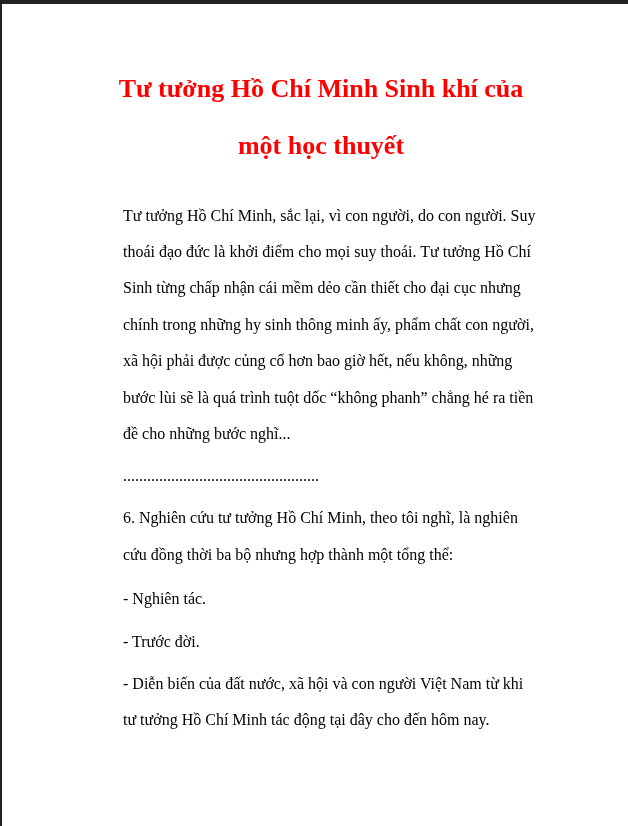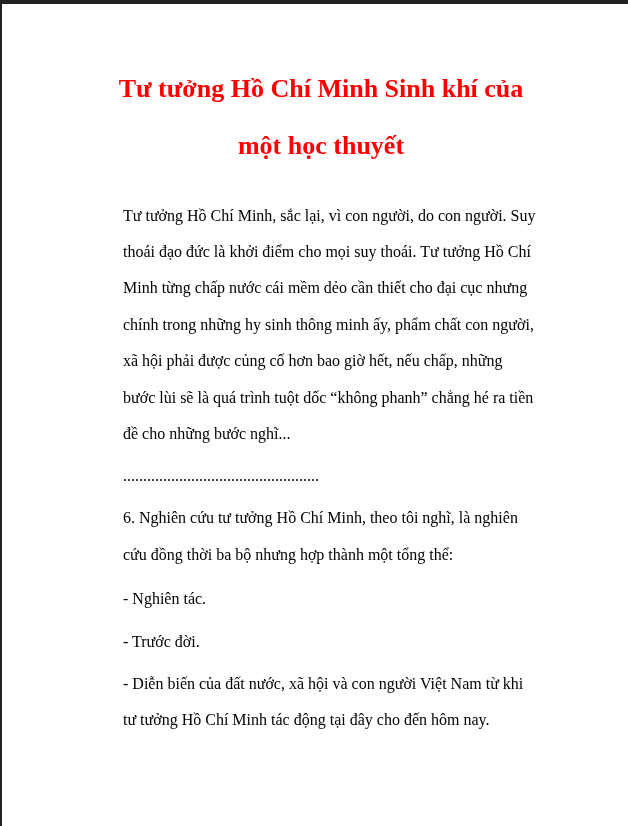--- a/index.html
+++ b/index.html
@@ -62,23 +62,23 @@
 <div class="frame-left"></div>
 
 <div class="page">
 
   <h1 class="title l1">Tư tưởng Hồ Chí Minh Sinh khí của</h1>
   <h1 class="title l2">một học thuyết</h1>
 
   <div>
     <p class="body-line" style="top:186px">Tư tưởng Hồ Chí Minh, sắc lại, vì con người, do con người. Suy</p>
     <p class="body-line" style="top:222px">thoái đạo đức là khởi điểm cho mọi suy thoái. Tư tưởng Hồ Chí</p>
-    <p class="body-line" style="top:258px">Minh từng chấp nước cái mềm dẻo cần thiết cho đại cục nhưng</p>
+    <p class="body-line" style="top:258px">Sinh từng chấp nhận cái mềm dẻo cần thiết cho đại cục nhưng</p>
     <p class="body-line" style="top:295px">chính trong những hy sinh thông minh ấy, phẩm chất con người,</p>
-    <p class="body-line" style="top:331px">xã hội phải được củng cố hơn bao giờ hết, nếu chấp, những</p>
+    <p class="body-line" style="top:331px">xã hội phải được củng cố hơn bao giờ hết, nếu không, những</p>
     <p class="body-line" style="top:368px">bước lùi sẽ là quá trình tuột dốc “không phanh” chẳng hé ra tiền</p>
     <p class="body-line" style="top:404px">đề cho những bước nghĩ...</p>
   </div>
 
   <p class="body-line" style="top:446px">.................................................</p>
 
   <div>
     <p class="body-line" style="top:488px">6. Nghiên cứu tư tưởng Hồ Chí Minh, theo tôi nghĩ, là nghiên</p>
     <p class="body-line" style="top:525px">cứu đồng thời ba bộ nhưng hợp thành một tổng thể:</p>
   </div>

